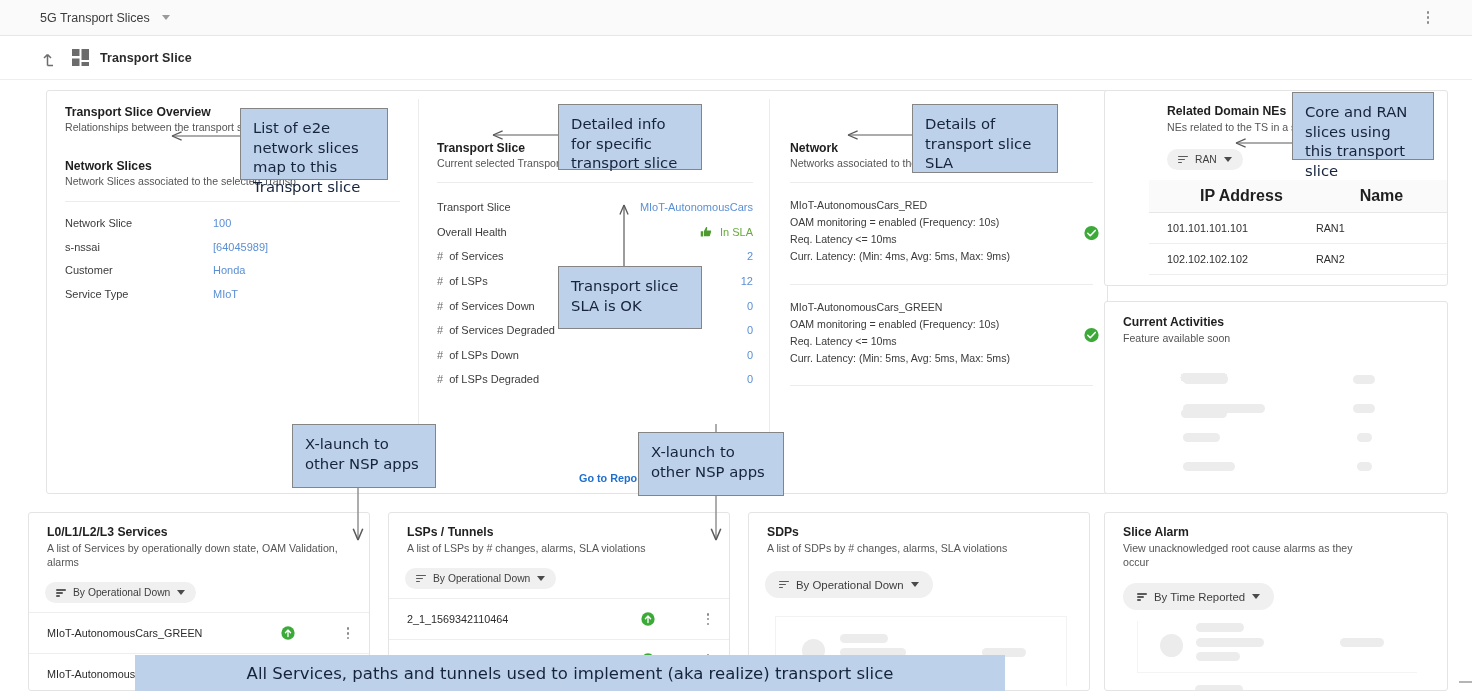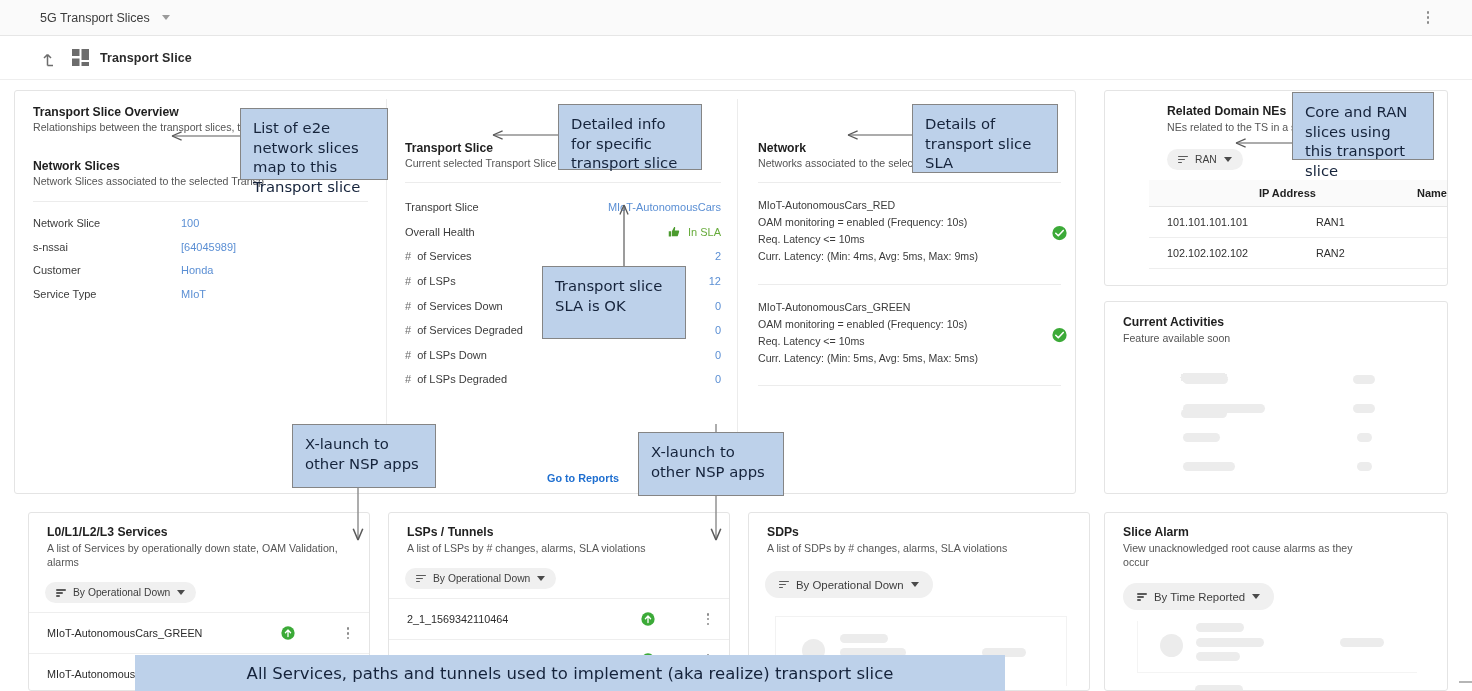--- a/index.html
+++ b/index.html
@@ -48,21 +48,21 @@
     position: absolute; background: #fff;
     border: 1px solid #e4e4e4; border-radius: 3px;
   }
   .card-title { font-size: 12.2px; font-weight: bold; color: #1f1f1f; }
   .card-sub { font-size: 10.6px; color: #555; margin-top: 2px; line-height: 1.35; }
 
   .sec-title { font-size: 12.2px; font-weight: bold; color: #1f1f1f; }
   .sec-sub { font-size: 10.6px; color: #555; margin-top: 2px; }
 
   
-  .ovw { left: 14px; top: 90px; width: 1062px; height: 404px; }
+  .ovw { left: 46px; top: 90px; width: 1062px; height: 404px; }
   .ovw-col { position: absolute; top: 0; height: 404px; }
   .vdiv { position: absolute; top: 8px; width: 1px; height: 388px; background: #ececec; }
 
   .kvrow { display: flex; font-size: 11px; line-height: 1; margin-bottom: 12.5px; }
   .kvrow .k { color: #3b3b3b; }
   .kvrow .v { color: #5b8fd4; }
 
   .hr { height: 1px; background: #ececec; }
 
   
@@ -84,21 +84,21 @@
   }
   .pill.big { height: 27px; font-size: 11.4px; padding: 0 14px; border-radius: 14px; }
   .filter-glyph { display: flex; flex-direction: column; gap: 1.6px; }
   .filter-glyph span { display: block; height: 1.4px; background: #5a5a5a; border-radius: 1px; }
   .filter-glyph span:nth-child(1) { width: 10px; }
   .filter-glyph span:nth-child(2) { width: 7px; }
   .filter-glyph span:nth-child(3) { width: 4px; }
 
   table.nes { width: 100%; border-collapse: collapse; }
   table.nes th {
-    text-align: right; font-size: 11px; font-weight: bold; color: #1f1f1f;
+    text-align: center; font-size: 16px; font-weight: bold; color: #1f1f1f;
     padding: 7px 0 7px 0; border-bottom: 1px solid #e7e7e7; background: #fafafa;
   }
   table.nes td {
     text-align: left; font-size: 10.8px; color: #2e2e2e;
     padding: 9px 0; border-bottom: 1px solid #eeeeee;
   }
   table.nes th:first-child, table.nes td:first-child { padding-left: 18px; width: 56%; }
 
   
   .skel { background: #ececec; border-radius: 7px; height: 9px; }
@@ -544,21 +544,21 @@
   </svg>
 
   <div class="callout" style="left:240px; top:108px; width:148px; height:72px;">List of e2e network slices map to this Transport slice</div>
 
   <div class="callout" style="left:558px; top:104px; width:144px; height:66px;">Detailed info for specific transport slice</div>
 
   <div class="callout" style="left:912px; top:104px; width:146px; height:69px;">Details of transport slice SLA</div>
 
   <div class="callout" style="left:1292px; top:92px; width:142px; height:68px;">Core and RAN slices using this transport slice</div>
 
-  <div class="callout" style="left:542px; top:266px; width:144px; height:73px;">Transport slice SLA is OK</div>
+  <div class="callout" style="left:558px; top:266px; width:144px; height:63px;">Transport slice SLA is OK</div>
 
   <div class="callout" style="left:292px; top:424px; width:144px; height:64px;">X-launch to other NSP apps</div>
 
   <div class="callout" style="left:638px; top:432px; width:146px; height:64px;">X-launch to other NSP apps</div>
 
   <div class="banner" style="left:135px; top:655px; width:870px; height:36px;">All Services, paths and tunnels used to implement (aka realize) transport slice</div>
 
   <div style="position:absolute; right:0px; bottom:8px; width:13px; height:2px; background:#b5b5b5;"></div>
 
 </div>

